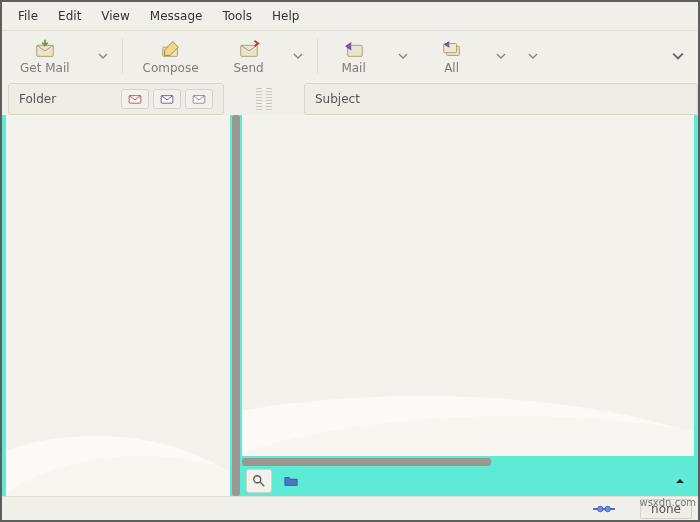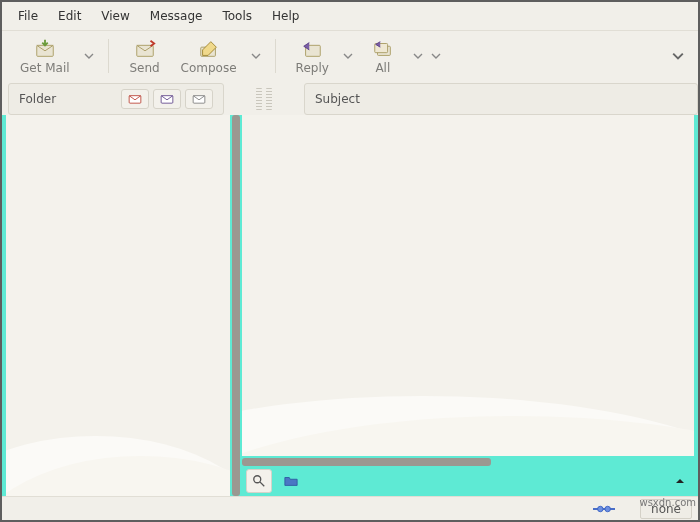--- a/index.html
+++ b/index.html
@@ -35,21 +35,21 @@
   .toolbar {
     display: flex;
     align-items: stretch;
     padding: 4px 8px 6px 8px;
     gap: 4px;
     background: #f1efe9;
   }
   .tool-group {
     display: flex;
     align-items: center;
-    gap: 0;
+    gap: 14px;
   }
   .tool-btn {
     display: flex;
     flex-direction: column;
     align-items: center;
     justify-content: center;
     padding: 2px 10px;
     color: #7d7c78;
     min-width: 52px;
   }
@@ -262,54 +262,54 @@
           </svg>
       </div>
     </div>
 
     <div class="sep"></div>
 
     <div class="tool-group">
       <div class="tool-btn">
         <span class="icon-slot">
           <svg viewBox="0 0 24 24" width="22" height="22">
+              <rect x="3" y="10" width="16" height="10" rx="1" fill="#e9e4d2" stroke="#a89b63"></rect>
+              <path d="M14 4 l6 6 -9 9 H5 v-6 z" fill="#f0d98b" stroke="#a08530"></path>
+            </svg>
+        </span>
+        <span>Compose</span>
+      </div>
+      <div class="tool-btn">
+        <span class="icon-slot">
+          <svg viewBox="0 0 24 24" width="22" height="22">
               <rect x="3" y="8" width="18" height="12" rx="1" fill="#e9e4d2" stroke="#a89b63"></rect>
               <polyline points="3,8 12,14 21,8" fill="none" stroke="#a89b63"></polyline>
               <path d="M18 3 l4 3 -4 3" fill="none" stroke="#c0392b" stroke-width="2"></path>
             </svg>
         </span>
         <span>Send</span>
-      </div>
-      <div class="tool-btn">
-        <span class="icon-slot">
-          <svg viewBox="0 0 24 24" width="22" height="22">
-              <rect x="3" y="10" width="16" height="10" rx="1" fill="#e9e4d2" stroke="#a89b63"></rect>
-              <path d="M14 4 l6 6 -9 9 H5 v-6 z" fill="#f0d98b" stroke="#a08530"></path>
-            </svg>
-        </span>
-        <span>Compose</span>
       </div>
       <div class="tool-caret">
         <svg viewBox="0 0 10 10">
             <path d="M1 3 L5 7 L9 3" fill="none" stroke="#888" stroke-width="1.4"></path>
           </svg>
       </div>
     </div>
 
     <div class="sep"></div>
 
     <div class="tool-group">
       <div class="tool-btn">
         <span class="icon-slot">
           <svg viewBox="0 0 24 24" width="22" height="22">
               <rect x="5" y="8" width="16" height="12" rx="1" fill="#e9e4d2" stroke="#a89b63"></rect>
               <path d="M9 5 L3 9 L9 13" fill="#7b5fa6" stroke="#5a3e85"></path>
             </svg>
         </span>
-        <span>Reply</span>
+        <span>Mail</span>
       </div>
       <div class="tool-caret">
         <svg viewBox="0 0 10 10">
             <path d="M1 3 L5 7 L9 3" fill="none" stroke="#888" stroke-width="1.4"></path>
           </svg>
       </div>
       <div class="tool-btn">
         <span class="icon-slot">
           <svg viewBox="0 0 24 24" width="22" height="22">
               <rect x="6" y="9" width="14" height="10" rx="1" fill="#e9e4d2" stroke="#a89b63"></rect>

